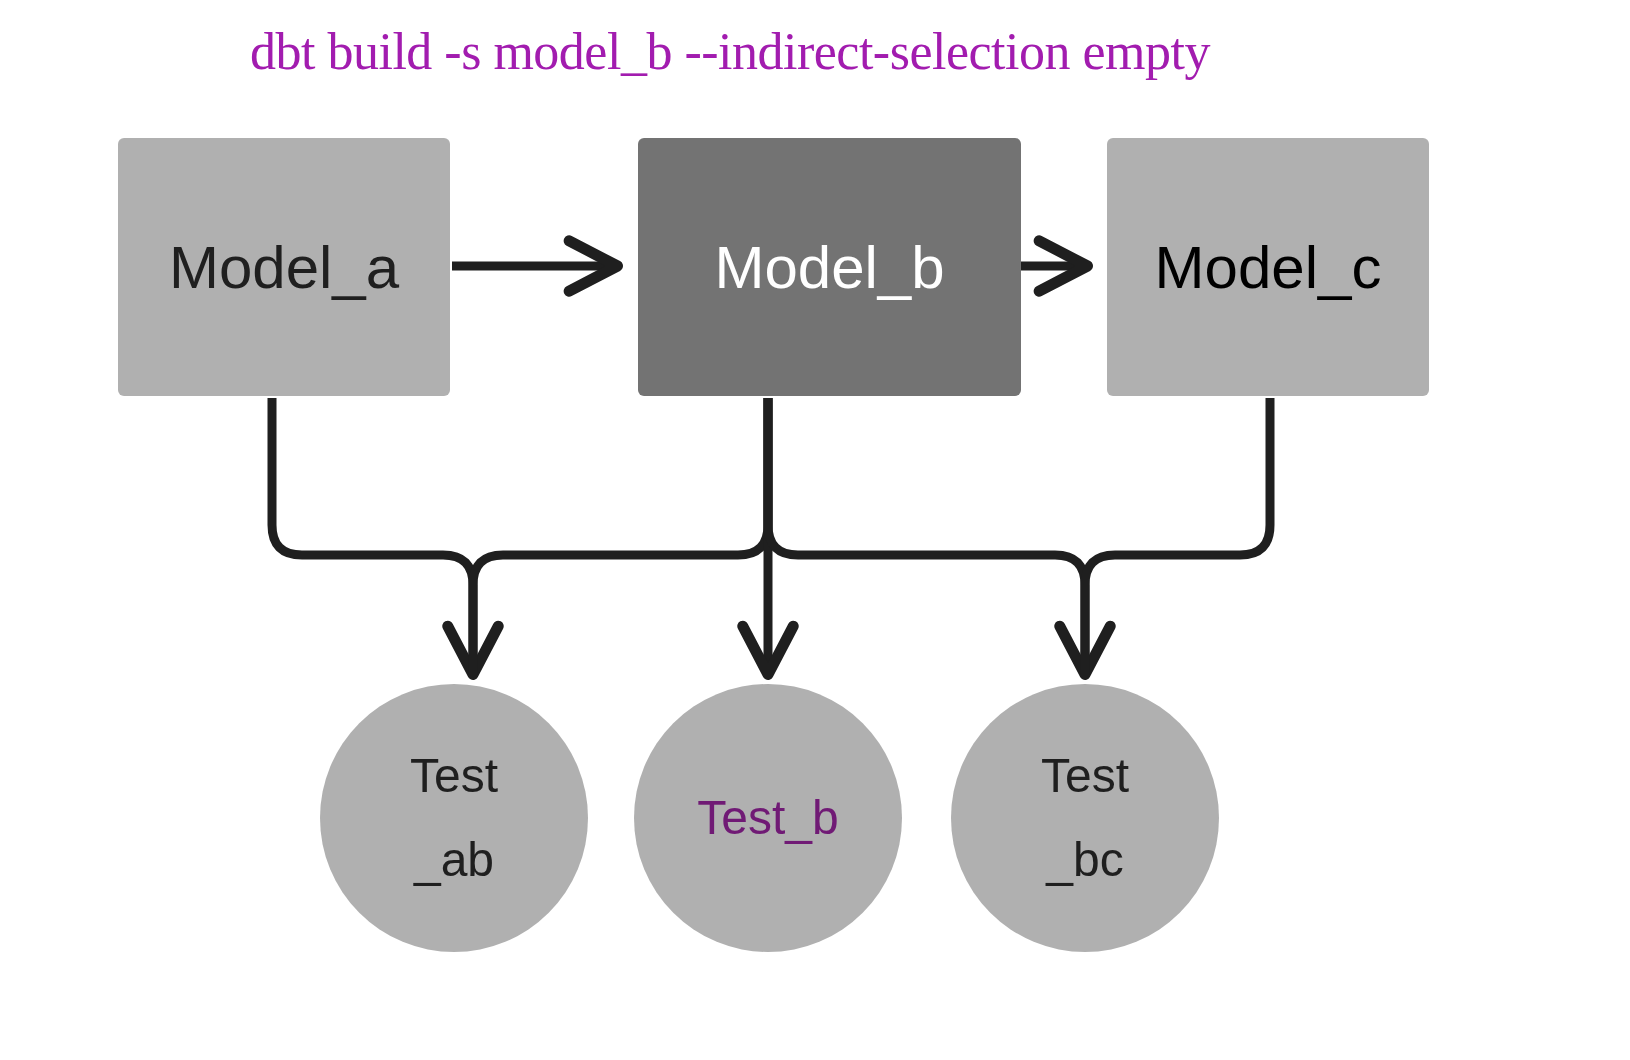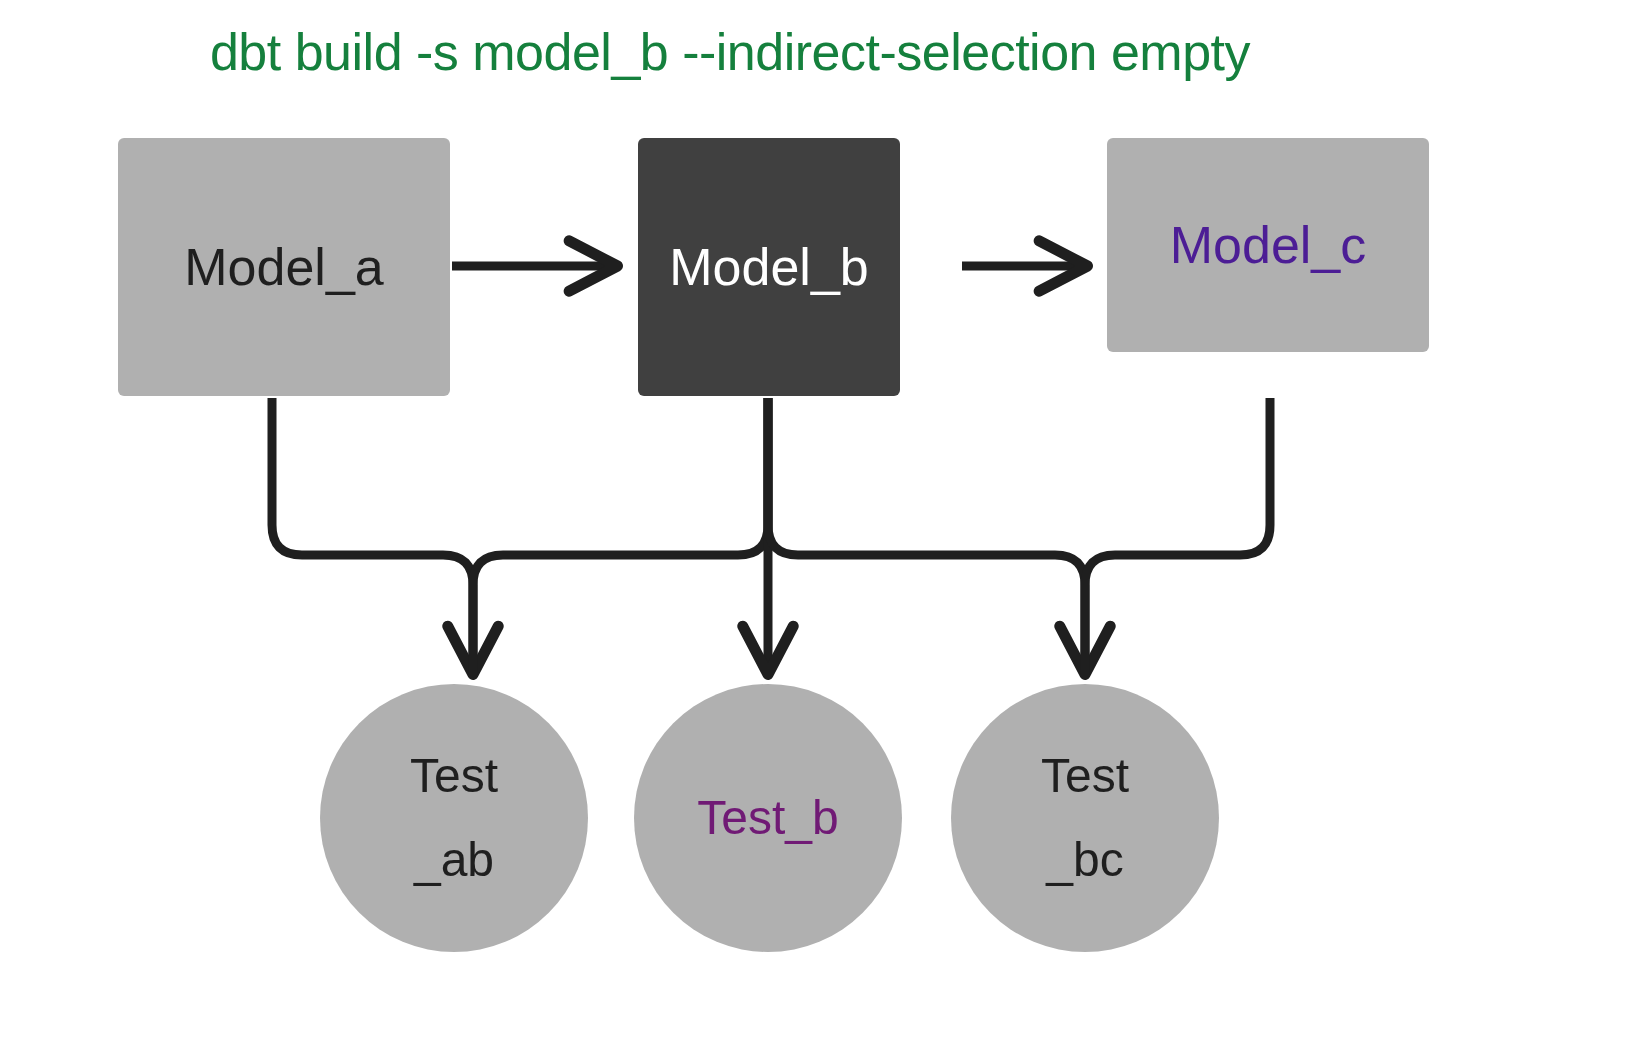--- a/index.html
+++ b/index.html
@@ -15,40 +15,40 @@
     overflow: hidden;
     font-family: "Liberation Sans", sans-serif;
   }
   #title {
     position: absolute;
     left: 0;
     top: 22px;
     width: 1460px;
     text-align: center;
     font-size: 52px;
-    color: #15803d;
-    font-family: Liberation Sans, sans-serif;
+    color: #a21caf;
+    font-family: Liberation Serif, serif;
     white-space: nowrap;
     letter-spacing: -0.5px;
   }
   svg.edges {
     position: absolute;
     left: 0;
     top: 0;
     width: 1630px;
     height: 1060px;
     pointer-events: none;
   }
   .node-box {
     position: absolute;
     border-radius: 6px;
     display: flex;
     align-items: center;
     justify-content: center;
-    font-size: 52px;
+    font-size: 60px;
     font-family: "Liberation Sans", sans-serif;
     box-sizing: border-box;
   }
   .node-circle {
     position: absolute;
     border-radius: 50%;
     display: flex;
     flex-direction: column;
     align-items: center;
     justify-content: center;
@@ -88,25 +88,25 @@
       <path d="M 768 398 L 768 525 Q 768 555 798 555 L 1055 555 Q 1085 555 1085 585 L 1085 675" marker-end="url(#arrow)"></path>
 
       <path d="M 1270 398 L 1270 525 Q 1270 555 1240 555 L 1115 555 Q 1085 555 1085 585 L 1085 675"></path>
     </g>
   </svg>
 
   <div class="node-box" style="left:118px; top:138px; width:332px; height:258px; background:#b0b0b0; color:#1f1f1f;">
     <span>Model_a</span>
   </div>
 
-  <div class="node-box" style="left:638px; top:138px; width:262px; height:258px; background:#404040; color:#ffffff;">
+  <div class="node-box" style="left:638px; top:138px; width:383px; height:258px; background:#737373; color:#ffffff;">
     <span>Model_b</span>
   </div>
 
-  <div class="node-box" style="left:1107px; top:138px; width:322px; height:214px; background:#b0b0b0; color:#4c1d95;">
+  <div class="node-box" style="left:1107px; top:138px; width:322px; height:258px; background:#b0b0b0; color:#000000;">
     <span>Model_c</span>
   </div>
 
   <div class="node-circle" style="left:320px; top:684px; width:268px; height:268px; background:#b0b0b0; color:#1f1f1f;">
     <span class="ln">Test</span>
     <span class="ln">_ab</span>
   </div>
 
   <div class="node-circle" style="left:634px; top:684px; width:268px; height:268px; background:#b0b0b0; color:#701a75;">
     <span class="ln">Test_b</span>

